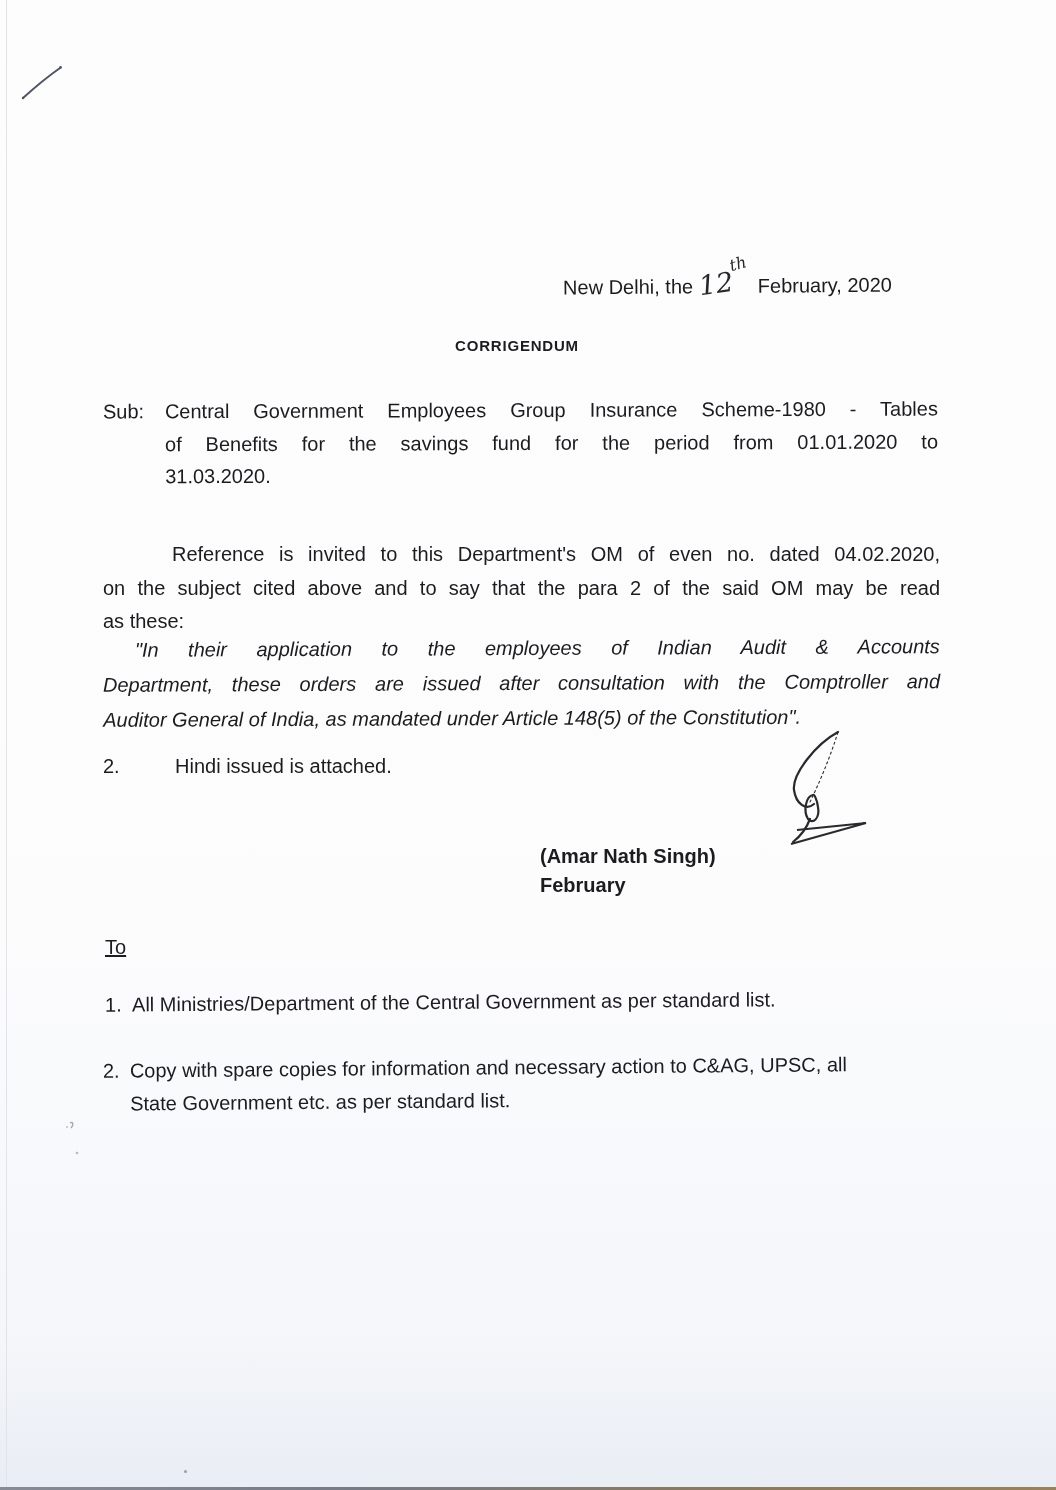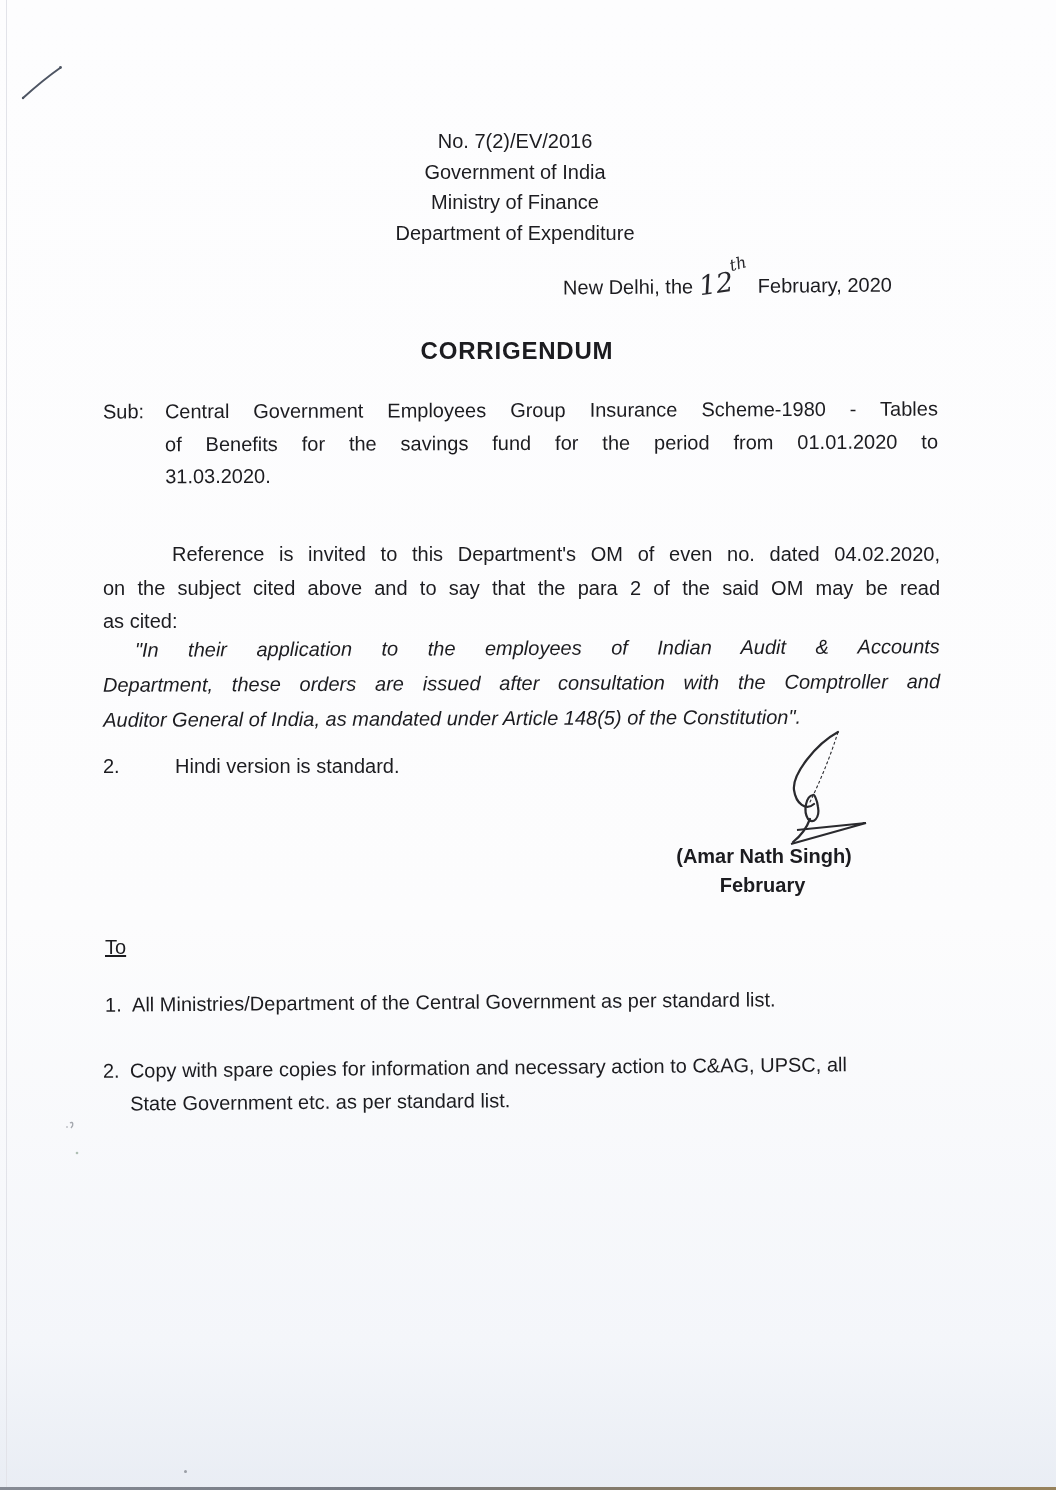--- a/index.html
+++ b/index.html
@@ -14,33 +14,33 @@
     position:absolute; left:0; right:0; bottom:0; height:3px;
     background:linear-gradient(90deg,#868b95 0%,#757a84 35%,#8a7a5f 70%,#97825c 100%);
   }
   .header { position:absolute; top:126px; left:0; width:1030px; text-align:center; line-height:30.5px; }
   .dateline { position:absolute; top:268px; left:563px; transform:rotate(-0.5deg); white-space:nowrap; }
   .hand-day {
     display:inline-block; font-family:"DejaVu Serif",serif; font-style:italic;
     font-size:27px; transform:rotate(-7deg) translateY(-1px); margin:0 2px 0 6px; color:#26262b;
   }
   .hand-day sup { font-size:16px; position:relative; top:-11px; left:-1px; transform:rotate(-8deg); display:inline-block; }
-  .doc-title { position:absolute; top:337px; left:0; width:1034px; text-align:center; font-weight:bold; font-size:24px; letter-spacing:0.8px; }
+  .doc-title { position:absolute; top:337px; left:0; width:1034px; text-align:center; font-weight:bold; font-size:15px; letter-spacing:0.8px; }
   .subject { position:absolute; top:394px; left:103px; width:835px; line-height:32.5px; transform:rotate(-0.2deg); }
   .subject .label { position:absolute; left:0; top:0;text-align:right; }
   .subject .lines { margin-left:62px; }
   .jline { text-align:justify; text-align-last:justify; }
   .para-ref { position:absolute; top:510px; left:103px; width:837px; line-height:33.5px;margin-top:28px; }
   .indent-69 { padding-left:69px; }
   .para-quote { position:absolute; top:631px; left:103px; width:837px; line-height:35px; font-style:italic; transform:rotate(-0.25deg); }
   .indent-32 { padding-left:32px; }
   .para-hindi { position:absolute; top:755px; left:103px; width:600px; }
   .para-hindi .num { position:absolute; left:0; top:0; }
   .para-hindi .txt { margin-left:72px; }
-  .sig-block { position:absolute; top:842px; left:564px; width:400px; text-align:center; font-weight:bold; line-height:29px; }
+  .sig-block { position:absolute; top:842px; left:540px; width:400px; text-align:left; font-weight:bold; line-height:29px; }
   .sig-block .sig-title { padding-right:3px; }
   .sig-svg { position:absolute; top:724px; left:776px; }
   .to-label { position:absolute; top:936px; left:105px;text-decoration:underline; }
   .addr-item1 { position:absolute; top:991px; left:105px; white-space:nowrap; transform:rotate(-0.45deg); }
   .addr-item2 { position:absolute; top:1051px; left:103px; width:860px; line-height:33px; transform:rotate(-0.5deg); }
   .addr-num { display:inline-block; width:27px; }
   .addr-cont { margin-left:27px; }
   .pen-mark { position:absolute; left:0; top:0; }
   .smudge { position:absolute; left:50px; top:1115px; }
   .dot-artifact { position:absolute; left:184px; top:1470px; width:3px; height:3px; background:#787c85; border-radius:50%; opacity:.7; }
@@ -51,58 +51,52 @@
 <div class="page">
 
   <div class="edge-left"></div>
 
   <svg class="pen-mark" width="90" height="120" viewBox="0 0 90 120">
     <path d="M23,98 C33,89 50,75 60,68" stroke="#4e5563" stroke-width="2" fill="none" stroke-linecap="round"></path>
     <circle cx="60.5" cy="67.5" r="1.4" fill="#4e5563"></circle>
     <circle cx="23" cy="98" r="1.2" fill="#4e5563"></circle>
   </svg>
 
-  <div class="header">
-    <div>No. 7(2)/EV/2016</div>
-    <div>Government of India</div>
-    <div>Ministry of Finance</div>
-    <div>Department of Expenditure</div>
-  </div>
 
   <div class="dateline">
     <span>New Delhi, the</span><span class="hand-day"><span>12</span><sup>th</sup></span>
     <span>February, 2020</span>
   </div>
 
   <div class="doc-title">CORRIGENDUM</div>
 
   <div class="subject">
     <span class="label">Sub:</span>
     <div class="lines">
       <div class="jline">Central Government Employees Group Insurance Scheme-1980 - Tables</div>
       <div class="jline">of Benefits for the savings fund for the period from 01.01.2020 to</div>
       <div>31.03.2020.</div>
     </div>
   </div>
 
   <div class="para-ref">
     <div class="jline indent-69">Reference is invited to this Department's OM of even no. dated 04.02.2020,</div>
     <div class="jline">on the subject cited above and to say that the para 2 of the said OM may be read</div>
-    <div>as cited:</div>
+    <div>as these:</div>
   </div>
 
   <div class="para-quote">
     <div class="jline indent-32">"In their application to the employees of Indian Audit &amp; Accounts</div>
     <div class="jline">Department, these orders are issued after consultation with the Comptroller and</div>
     <div>Auditor General of India, as mandated under Article 148(5) of the Constitution".</div>
   </div>
 
   <div class="para-hindi">
     <span class="num">2.</span>
-    <div class="txt">Hindi version is standard.</div>
+    <div class="txt">Hindi issued is attached.</div>
   </div>
 
   <svg class="sig-svg" width="104" height="124" viewBox="0 0 104 124">
     <path d="M62,8 C40,20 16,50 18,66 C20,80 30,87 38,80" stroke="#2a2a2e" stroke-width="2.2" fill="none" stroke-linecap="round"></path>
     <path d="M62,8 C54,34 42,62 33,80" stroke="#2a2a2e" stroke-width="1.1" fill="none" stroke-dasharray="3,2.2"></path>
     <path d="M37,71 C30,72 27,87 32,95 C37,101 44,94 42,83 C41,75 38,70 37,71" stroke="#2a2a2e" stroke-width="2.2" fill="none"></path>
     <path d="M34,95 C31,103 26,111 17,118" stroke="#2a2a2e" stroke-width="2.2" fill="none" stroke-linecap="round"></path>
     <path d="M21,106 L90,99 L15,120" stroke="#2a2a2e" stroke-width="2" fill="none" stroke-linejoin="miter"></path>
   </svg>
 

